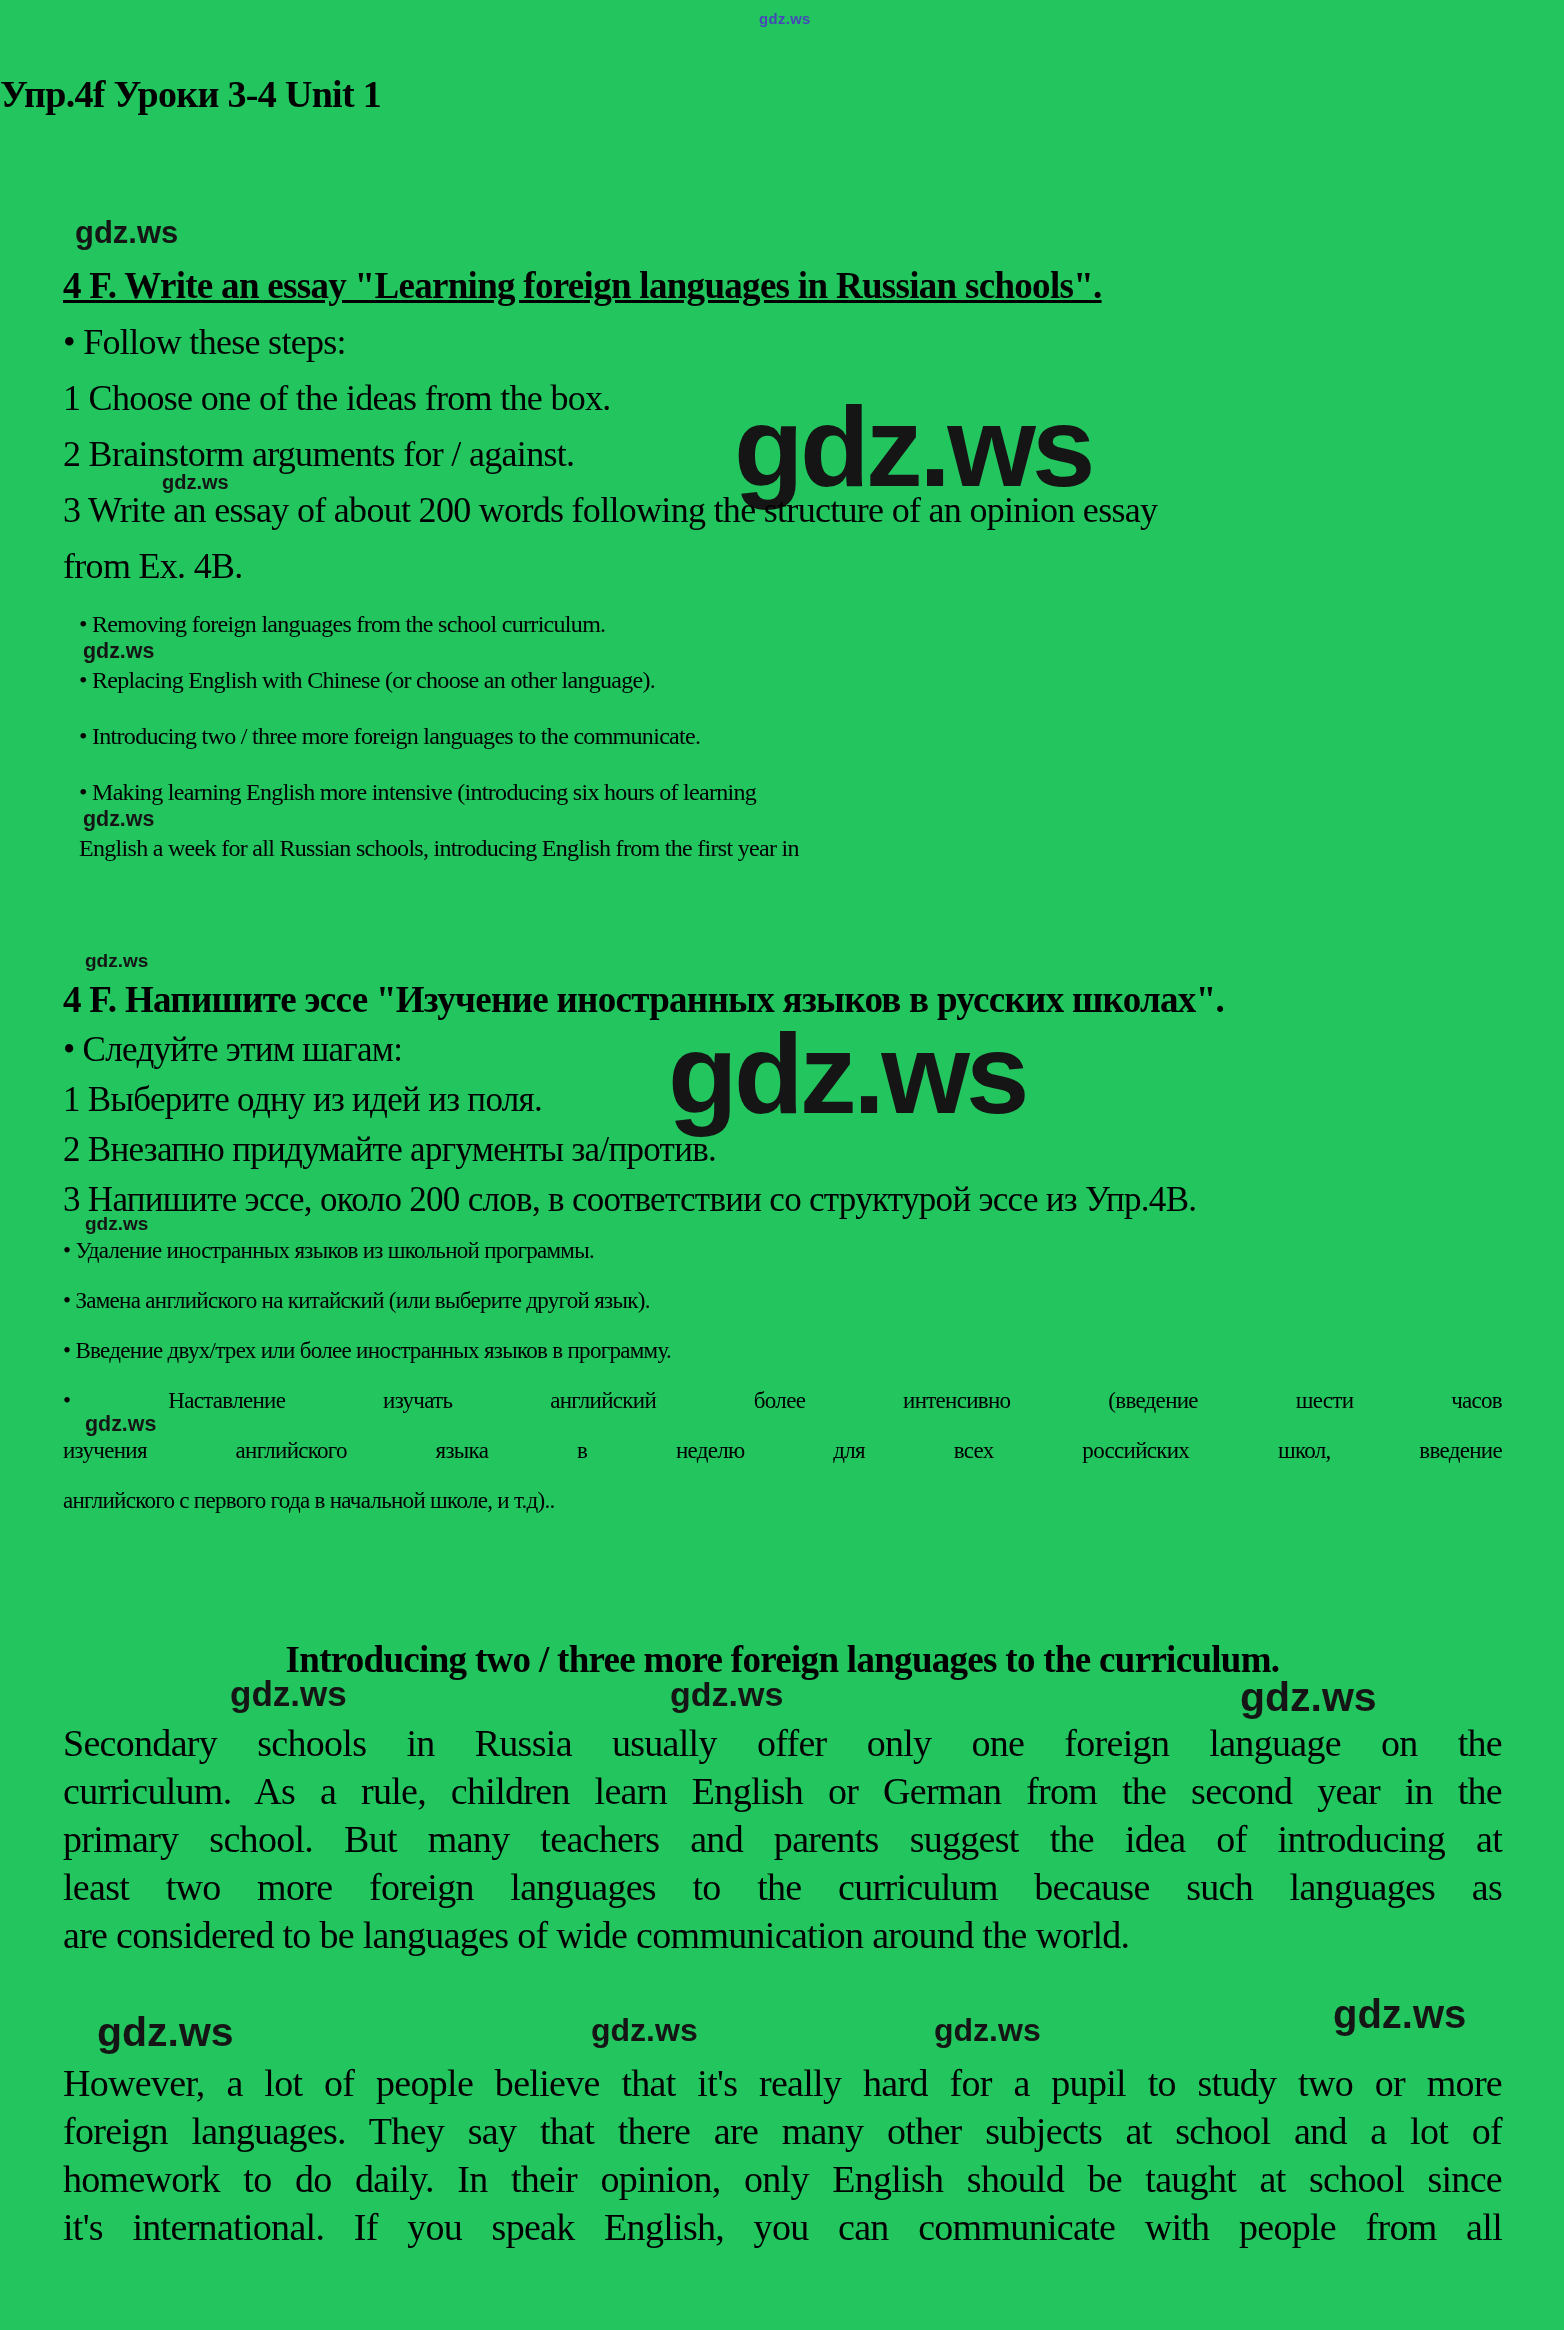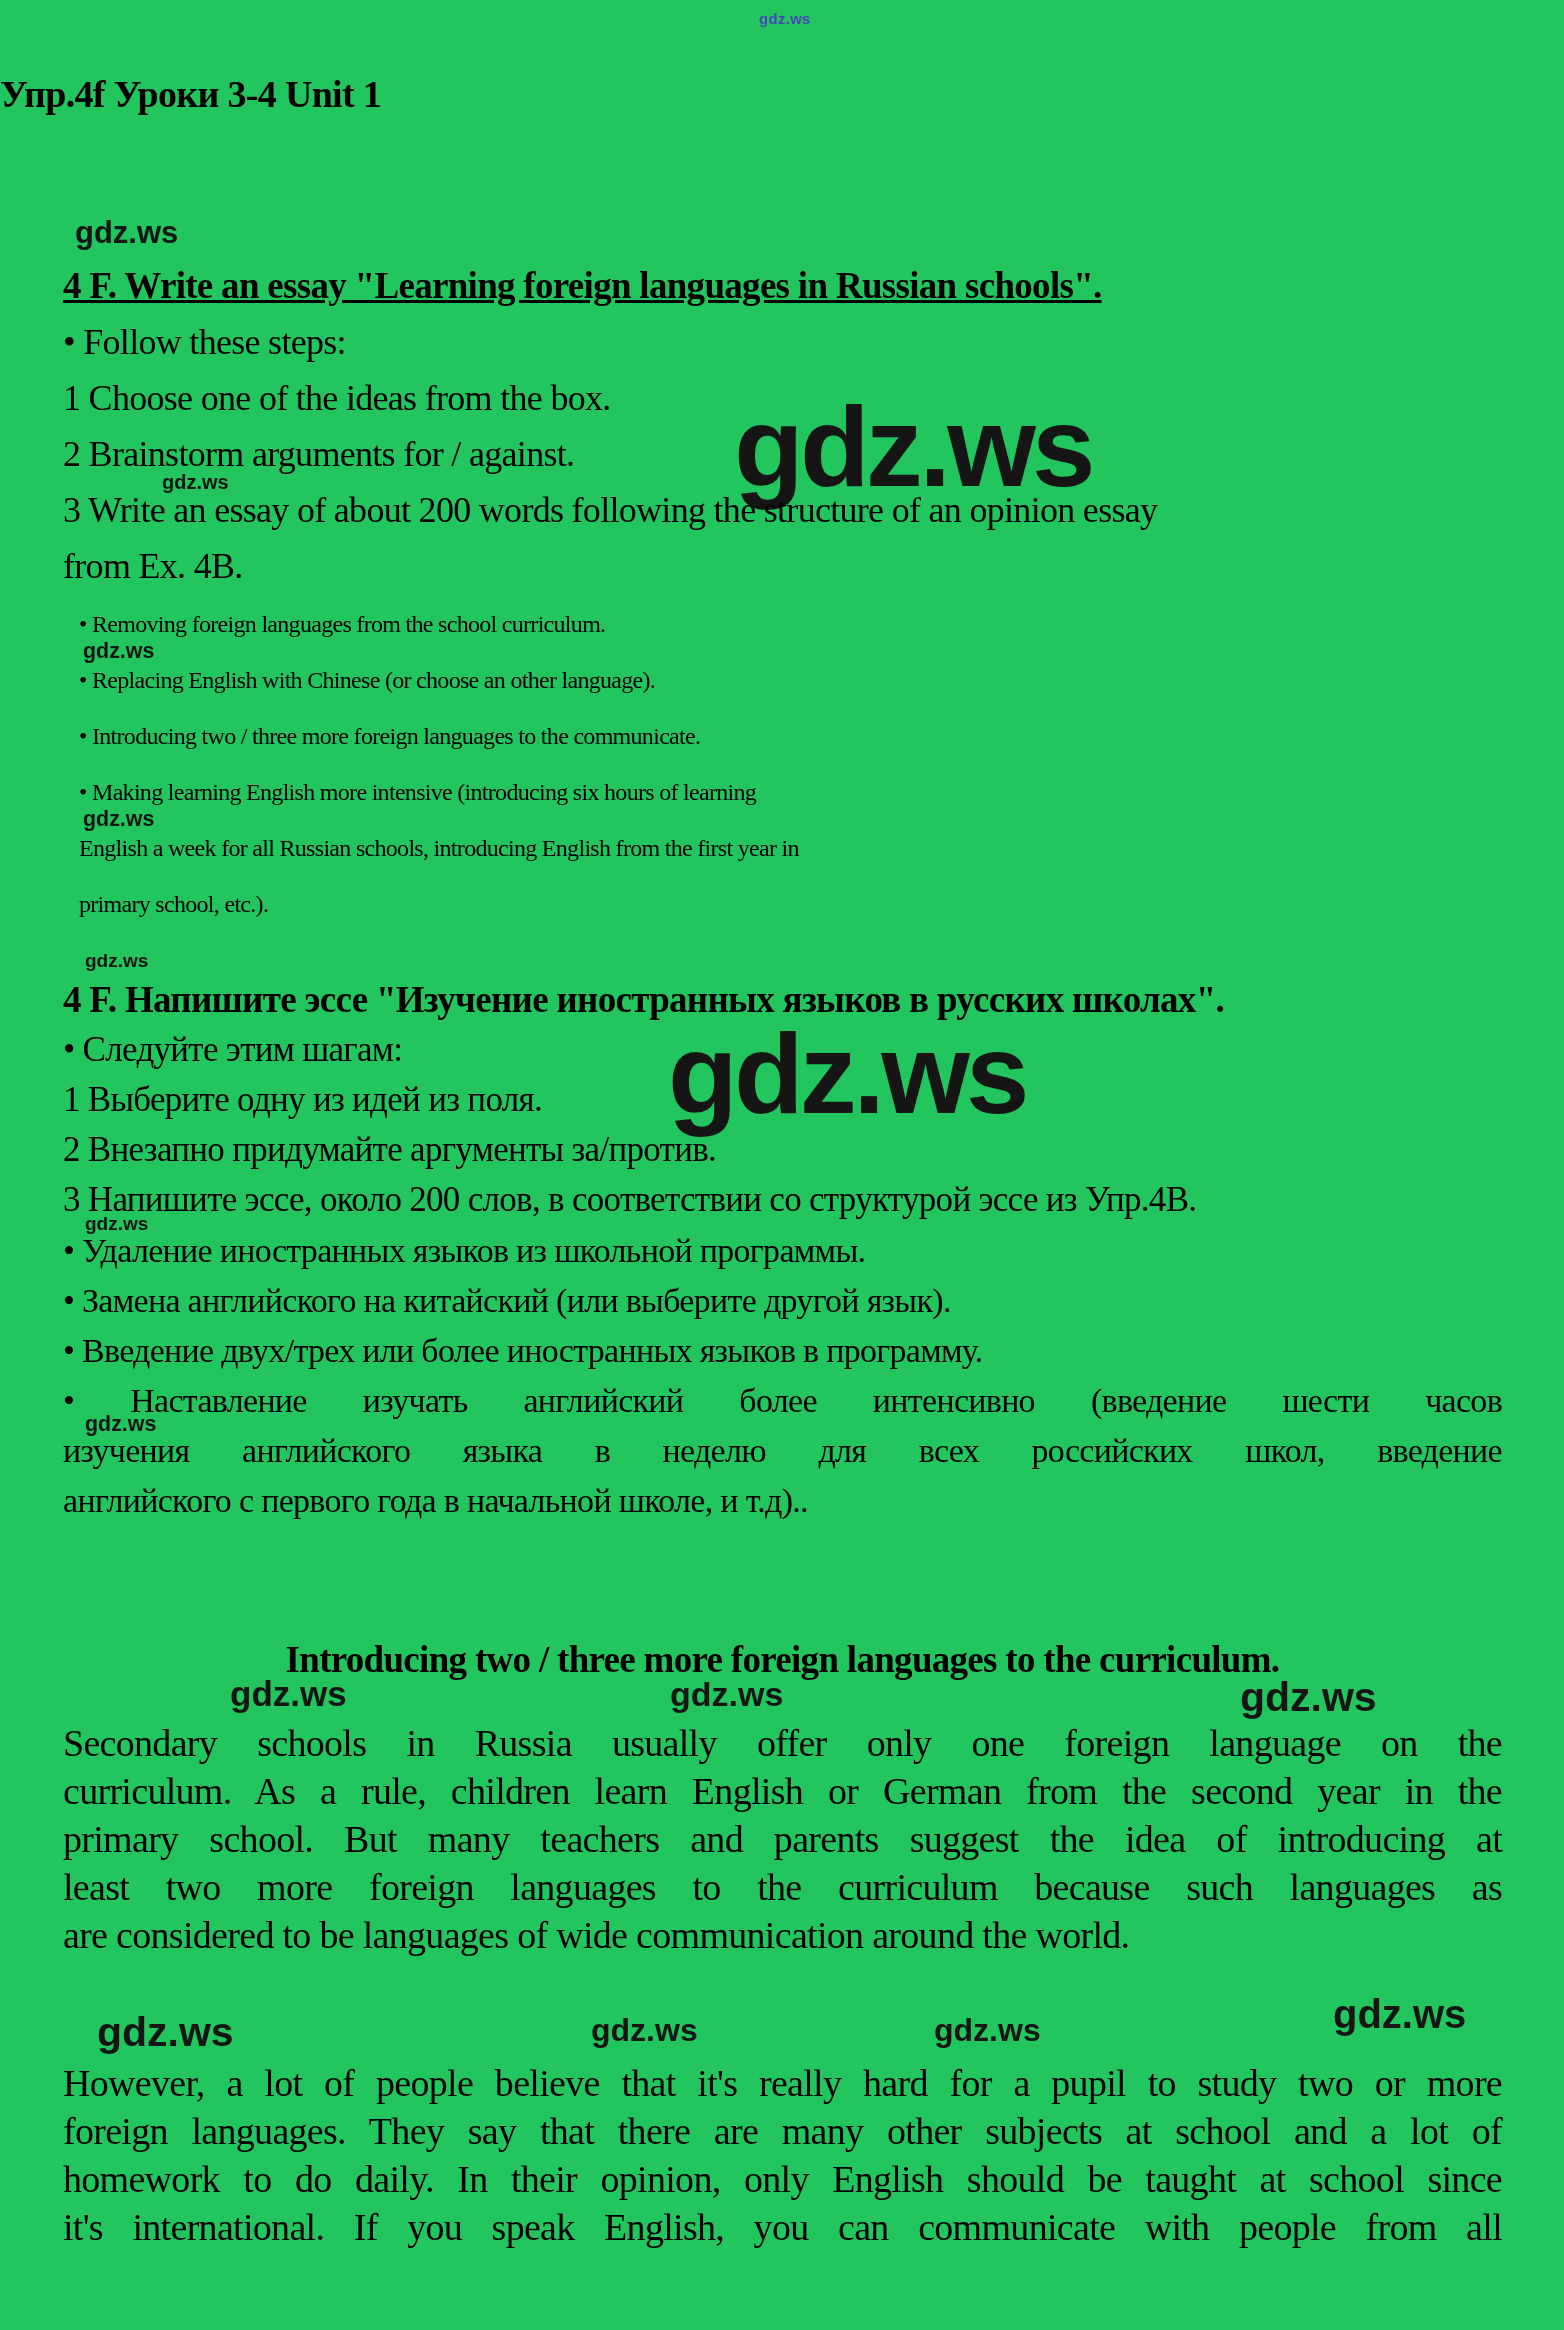--- a/index.html
+++ b/index.html
@@ -23,21 +23,21 @@
   }
   .sec-heading {
     font-weight: bold; font-size: 37px; letter-spacing: -0.7px;
     white-space: nowrap;
   }
   .en-heading { left: 63px; top: 262px; line-height: 47px; text-decoration: underline; }
   .en-steps   { left: 63px; top: 314px; width: 1439px; font-size: 36px; line-height: 56px; letter-spacing: -0.7px; }
   .en-ideas   { left: 79px; top: 596px; width: 1439px; font-size: 24px; line-height: 56px; letter-spacing: -0.7px; }
   .ru-heading { left: 63px; top: 978px; line-height: 44px; }
   .ru-steps   { left: 63px; top: 1025px; width: 1439px; font-size: 35px; line-height: 50px; letter-spacing: -0.7px; }
-  .ru-ideas   { left: 63px; top: 1226px; width: 1439px; font-size: 34px; line-height: 50px; letter-spacing: -0.7px; }
+  .ru-ideas   { left: 63px; top: 1226px; width: 1439px; font-size: 23px; line-height: 50px; letter-spacing: -0.7px; }
   .essay-heading {
     left: 0; top: 1638px; width: 1565px;
     text-align: center; font-weight: bold;
     font-size: 37px; line-height: 44px; letter-spacing: -0.7px;
   }
   .essay-p1 { left: 63px; top: 1719px; width: 1439px; font-size: 38px; line-height: 48px; letter-spacing: -0.7px; }
   .essay-p2 { left: 63px; top: 2059px; width: 1439px; font-size: 38px; line-height: 48px; letter-spacing: -0.7px; }
 
   .line { white-space: normal; }
   .line.just { text-align: justify; text-align-last: justify; }
@@ -100,21 +100,20 @@
       <div class="line">2 Brainstorm arguments for / against.</div>
       <div class="line">3 Write an essay of about 200 words following the structure of an opinion essay</div>
       <div class="line">from Ex. 4B.</div>
     </div>
   <div class="abs en-ideas">
       <div class="line">• Removing foreign languages from the school curriculum.</div>
       <div class="line">• Replacing English with Chinese (or choose an other language).</div>
       <div class="line">• Introducing two / three more foreign languages to the communicate.</div>
       <div class="line">• Making learning English more intensive (introducing six hours of learning</div>
       <div class="line">English a week for all Russian schools, introducing English from the first year in</div>
-      <div class="line">primary school, etc.).</div>
     </div>
 
   <div class="abs sec-heading ru-heading">4 F. Напишите эссе "Изучение иностранных языков в русских школах".</div>
   <div class="abs ru-steps">
       <div class="line">• Следуйте этим шагам:</div>
       <div class="line">1 Выберите одну из идей из поля.</div>
       <div class="line">2 Внезапно придумайте аргументы за/против.</div>
       <div class="line">3 Напишите эссе, около 200 слов, в соответствии со структурой эссе из Упр.4B.</div>
     </div>
   <div class="abs ru-ideas">

